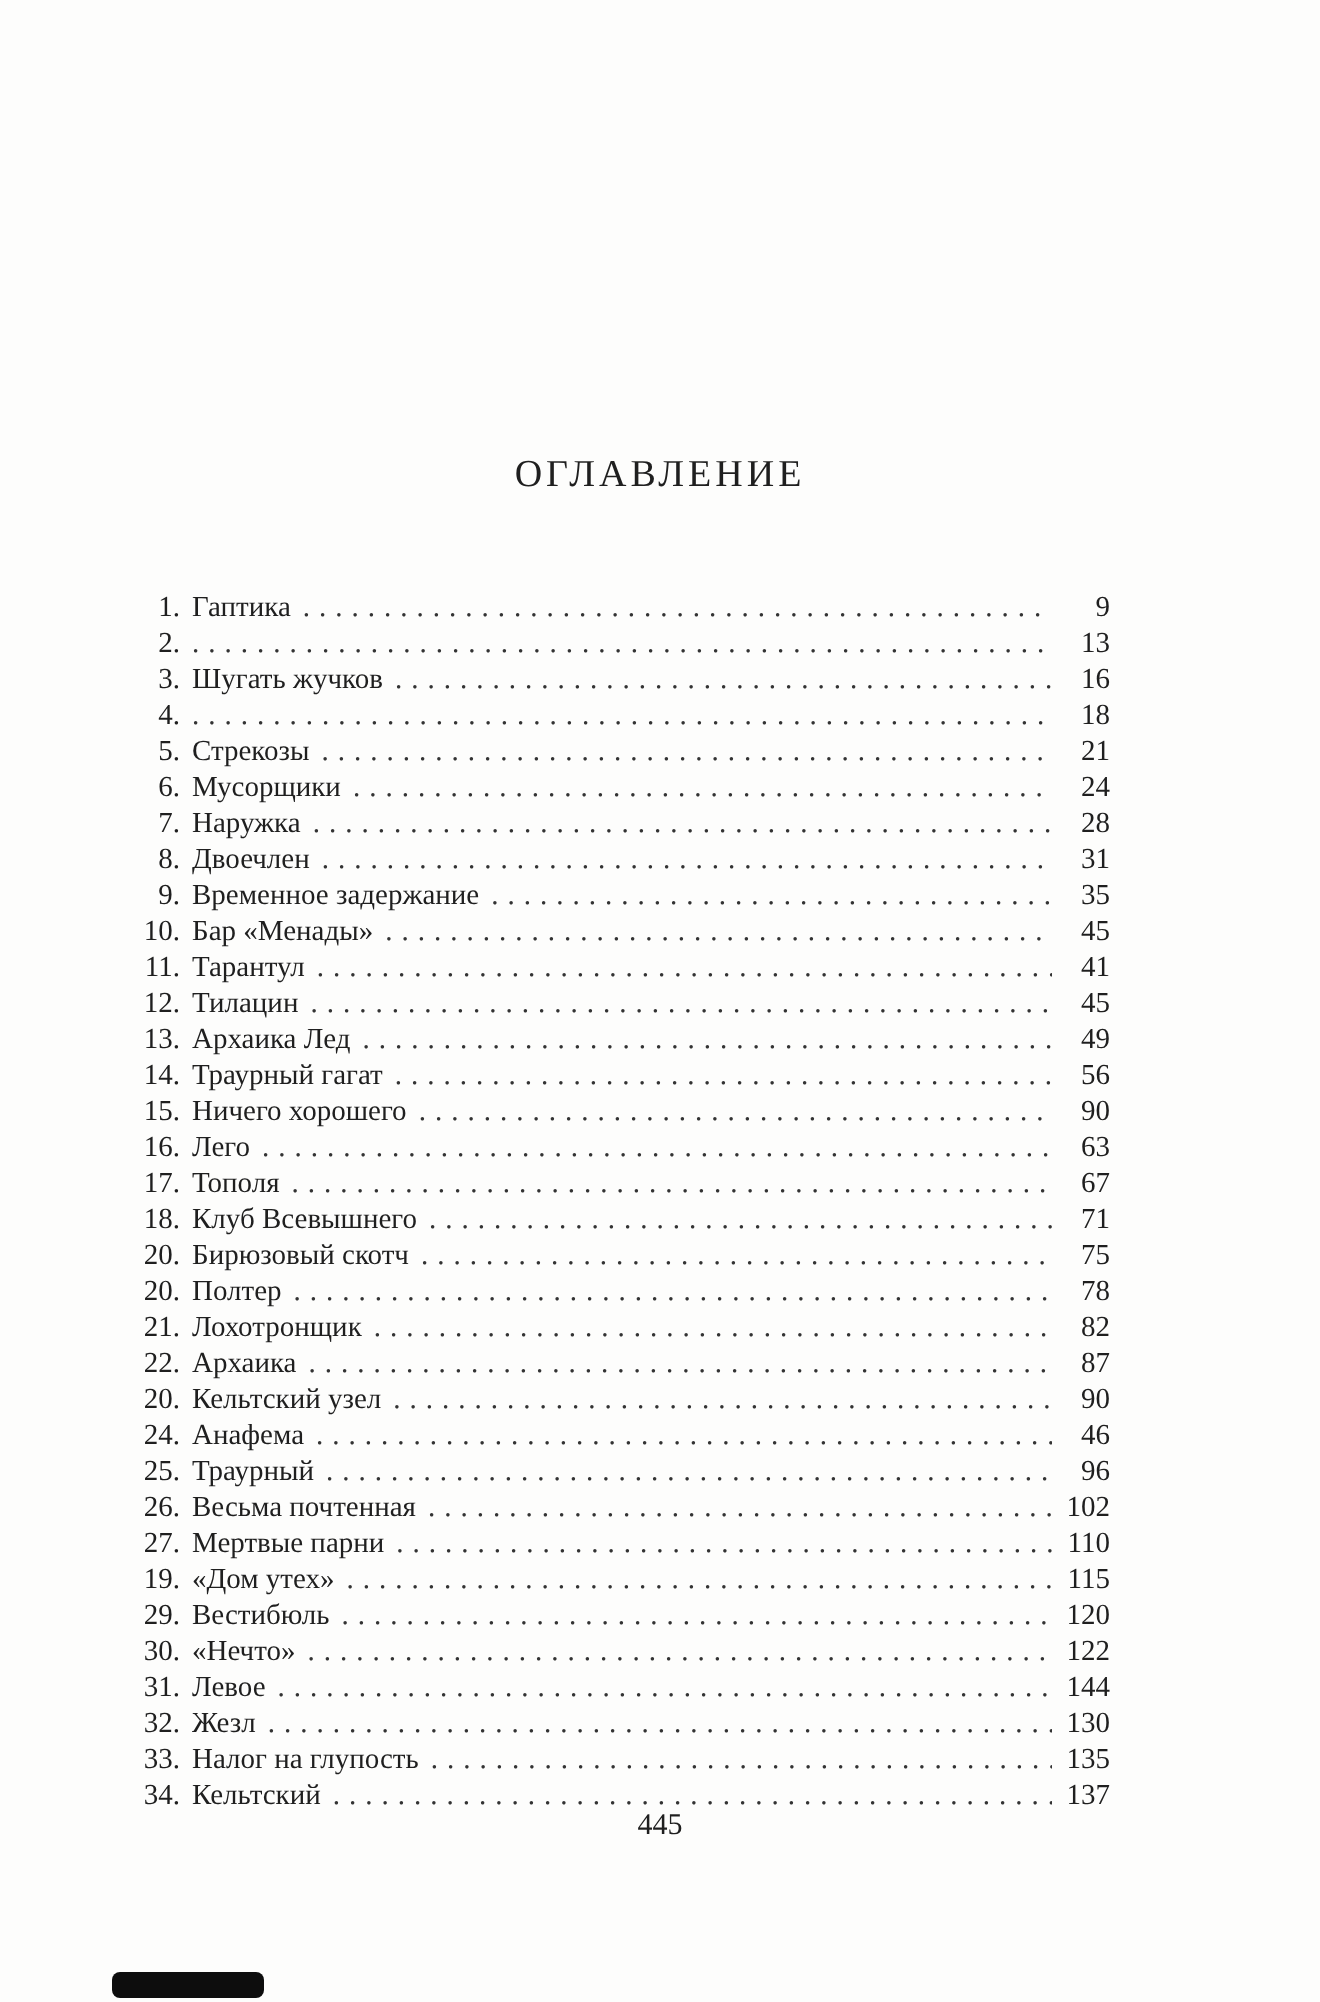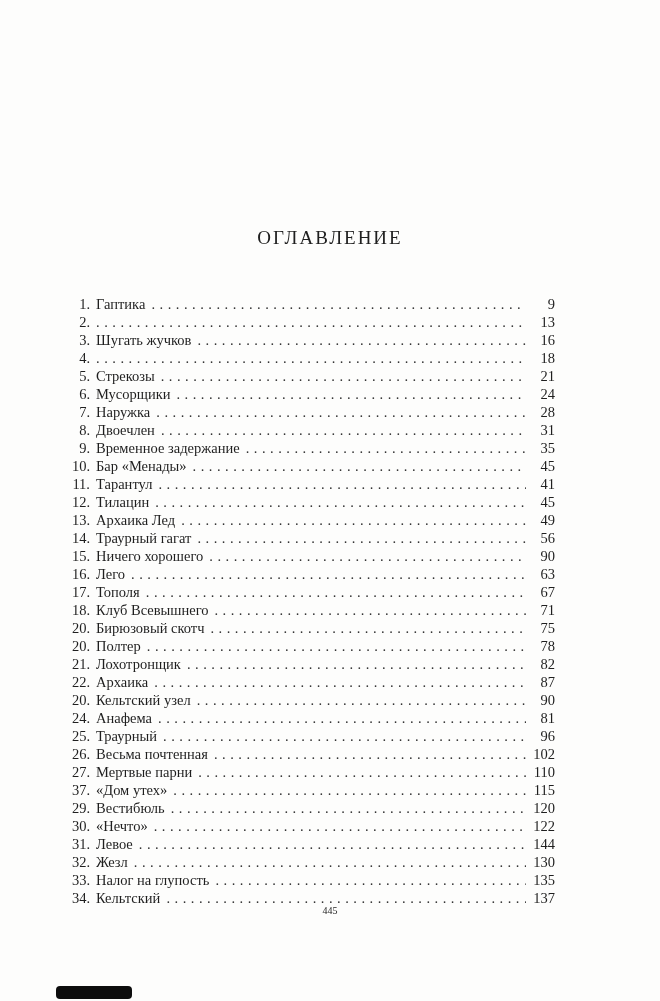--- a/index.html
+++ b/index.html
@@ -64,21 +64,21 @@
     flex: none;
     min-width: 26px;
     text-align: right;
   }
   .footer-pageno {
     position: absolute;
     top: 905px;
     left: 0;
     right: 0;
     text-align: center;
-    font-size: 10px;
+    font-size: 15px;
   }
   .scan-artifact {
     position: absolute;
     left: 56px;
     top: 986px;
     width: 76px;
     height: 13px;
     background: #0d0d0d;
     border-radius: 4px;
   }
@@ -246,21 +246,21 @@
     <span class="num">20.</span>
     <span class="entry-title">Кельтский узел</span>
     <span class="leader"><span class="dots">......................................................................................................................................................</span></span>
     <span class="pageno">90</span>
   </div>
 
   <div class="toc-row">
     <span class="num">24.</span>
     <span class="entry-title">Анафема</span>
     <span class="leader"><span class="dots">......................................................................................................................................................</span></span>
-    <span class="pageno">81</span>
+    <span class="pageno">46</span>
   </div>
 
   <div class="toc-row">
     <span class="num">25.</span>
     <span class="entry-title">Траурный</span>
     <span class="leader"><span class="dots">......................................................................................................................................................</span></span>
     <span class="pageno">96</span>
   </div>
 
   <div class="toc-row">
@@ -271,21 +271,21 @@
   </div>
 
   <div class="toc-row">
     <span class="num">27.</span>
     <span class="entry-title">Мертвые парни</span>
     <span class="leader"><span class="dots">......................................................................................................................................................</span></span>
     <span class="pageno">110</span>
   </div>
 
   <div class="toc-row">
-    <span class="num">37.</span>
+    <span class="num">19.</span>
     <span class="entry-title">«Дом утех»</span>
     <span class="leader"><span class="dots">......................................................................................................................................................</span></span>
     <span class="pageno">115</span>
   </div>
 
   <div class="toc-row">
     <span class="num">29.</span>
     <span class="entry-title">Вестибюль</span>
     <span class="leader"><span class="dots">......................................................................................................................................................</span></span>
     <span class="pageno">120</span>

